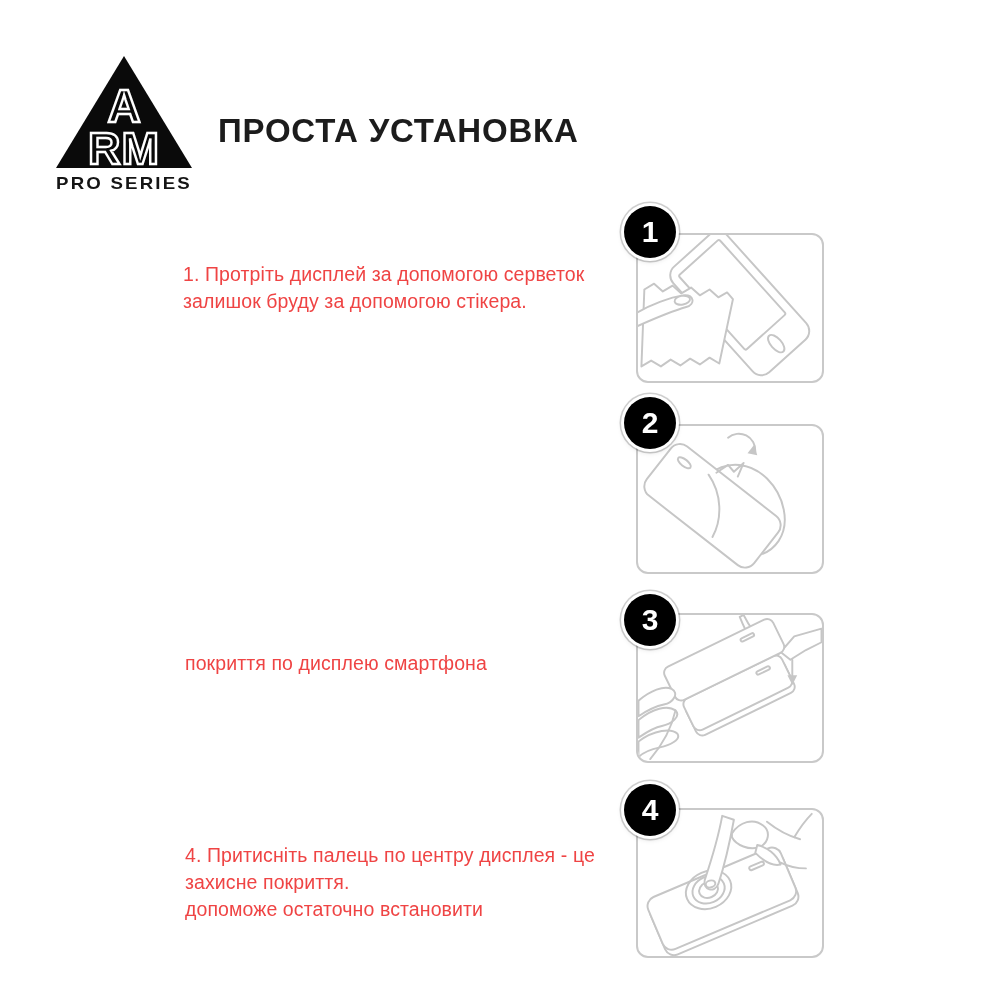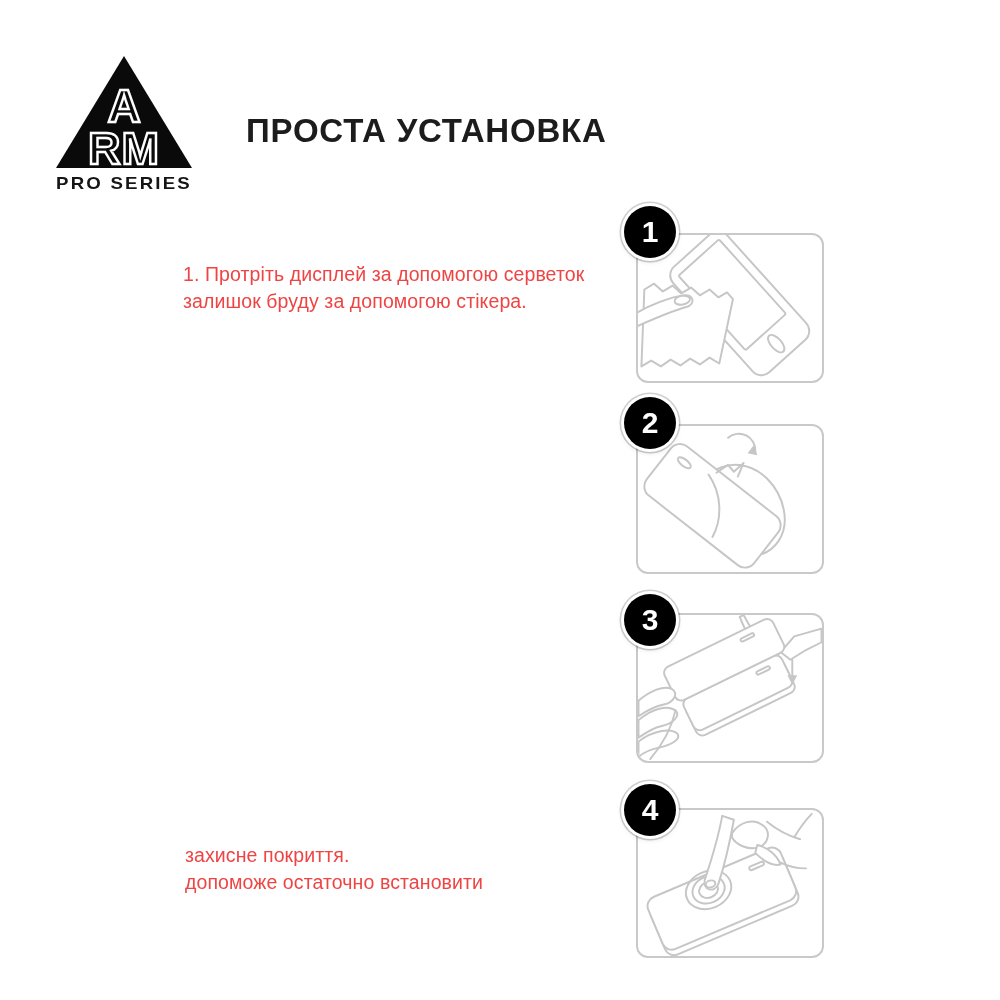--- a/index.html
+++ b/index.html
@@ -1,20 +1,20 @@
 <!DOCTYPE html>
 <html><head>
 <meta charset="utf-8">
 <style>
   html,body{margin:0;padding:0;background:#fff;}
   .page{position:relative;width:1000px;height:1000px;background:#fff;overflow:hidden;
         font-family:"Liberation Sans",sans-serif;}
   .logo{position:absolute;left:50px;top:53px;width:148px;height:142px;}
   .title{position:absolute;left:218px;top:112px;font-size:33px;font-weight:800;
-         color:#1c1c1c;letter-spacing:0.8px;white-space:nowrap;margin-left:28px;}
+         color:#1c1c1c;letter-spacing:0.8px;white-space:nowrap;}
   .step-text{position:absolute;font-size:19.5px;line-height:27px;color:#ef4444;
              letter-spacing:0.1px;}
   .illus-box{position:absolute;left:636px;width:188px;height:150px;background:#fff;
              border:2px solid #c9c9c9;border-radius:12px;box-sizing:border-box;overflow:hidden;}
   .illus-box svg{display:block;width:100%;height:100%;}
   .badge{position:absolute;width:52px;height:52px;border-radius:50%;background:#000;
          color:#fff;display:flex;align-items:center;justify-content:center;
          font-size:30px;font-weight:700;z-index:3;
          box-shadow:0 0 0 3px #fff,0 0 0 4.5px rgba(0,0,0,.18),0 2px 6px rgba(0,0,0,.25);}
   .b1{left:624px;top:206px;} .b2{left:624px;top:397px;}
@@ -38,23 +38,25 @@
 
   <div class="title">ПРОСТА УСТАНОВКА</div>
 
   <div class="step-text t1">
     <div>1. Протріть дисплей за допомогою серветок</div>
     <div>залишок бруду за допомогою стікера.</div>
   </div>
 
 
   <div class="step-text t3">
+    <div>покриття по дисплею смартфона</div>
   </div>
 
   <div class="step-text t4">
+    <div>4. Притисніть палець по центру дисплея - це</div>
     <div>захисне покриття.</div>
     <div>допоможе остаточно встановити</div>
   </div>
 
   <div class="badge b1">1</div>
   <div class="badge b2">2</div>
   <div class="badge b3">3</div>
   <div class="badge b4">4</div>
 
   <div class="illus-box x1">

